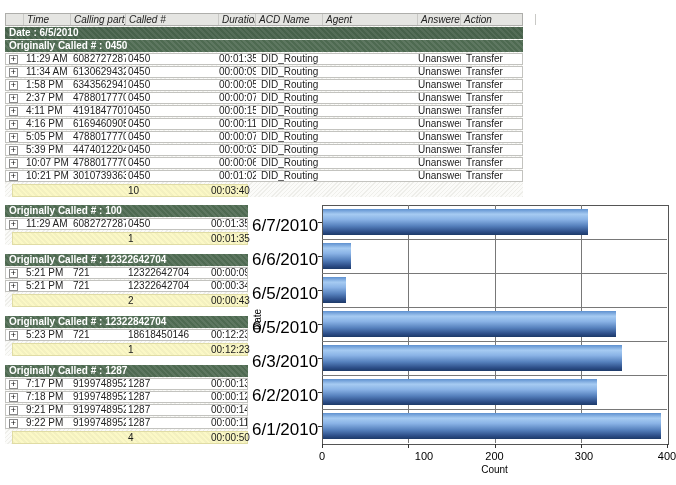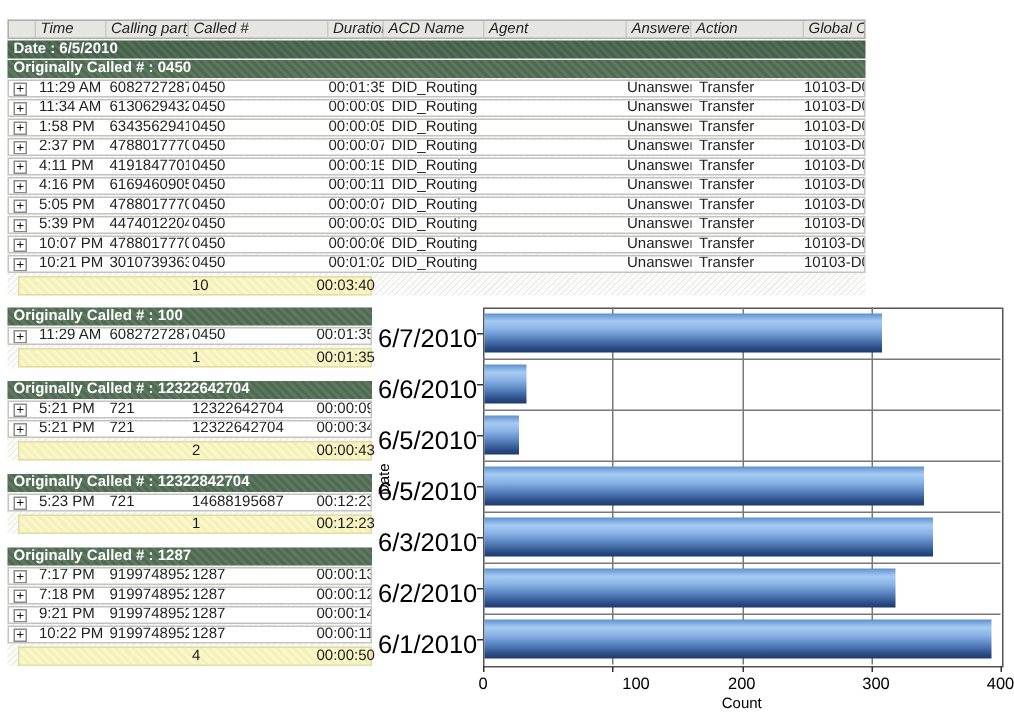--- a/index.html
+++ b/index.html
@@ -2,21 +2,21 @@
 <html><head>
 <meta charset="utf-8">
 <style>
   html,body{margin:0;padding:0}
   body{
     width:676px;height:485px;position:relative;overflow:hidden;background:#fff;
     font-family:"Liberation Sans",sans-serif;font-size:11px;color:#1a1a1a;
   }
   
   .main-table{
-    position:absolute;left:5px;top:13px;width:572px;
+    position:absolute;left:5px;top:13px;width:518px;
     background:repeating-linear-gradient(135deg,#eeeeea 0 1px,#fbfbf9 1px 3px);
   }
   .main-grid{display:grid;grid-template-columns:18px 47px 55px 93px 37px 67px 95px 43px 75px 1fr;}
   .sub-grid{display:grid;grid-template-columns:18px 47px 55px 85px 38px;}
   .header-row{
     height:13px;background:#e5e5e2;border:1px solid #aeaeab;box-sizing:border-box;
     align-items:center;
   }
   .hcell{
     font-style:italic;font-size:10px;color:#222;padding-left:3px;line-height:11px;
@@ -289,21 +289,21 @@
         </div>
       </div>
       <div class="subgroup">
         <div class="bar-row group-bar">Originally Called # : 12322842704</div>
         <div class="row sub-grid">
           <div class="icell">
             <div class="expand"></div>
           </div>
           <div class="cell c-time">5:23 PM</div>
           <div class="cell c-calling">721</div>
-          <div class="cell c-called">14688195687</div>
+          <div class="cell c-called">18618450146</div>
           <div class="cell c-duration">00:12:23</div>
         </div>
         <div class="summary">
           <div class="scell"></div>
           <div class="scell"></div>
           <div class="scell"></div>
           <div class="scell s-count">1</div>
           <div class="scell s-duration">00:12:23</div>
         </div>
       </div>
@@ -333,21 +333,21 @@
           </div>
           <div class="cell c-time">9:21 PM</div>
           <div class="cell c-calling">9199748952</div>
           <div class="cell c-called">1287</div>
           <div class="cell c-duration">00:00:14</div>
         </div>
         <div class="row sub-grid">
           <div class="icell">
             <div class="expand"></div>
           </div>
-          <div class="cell c-time">10:22 PM</div>
+          <div class="cell c-time">9:22 PM</div>
           <div class="cell c-calling">9199748952</div>
           <div class="cell c-called">1287</div>
           <div class="cell c-duration">00:00:11</div>
         </div>
         <div class="summary">
           <div class="scell"></div>
           <div class="scell"></div>
           <div class="scell"></div>
           <div class="scell s-count">4</div>
           <div class="scell s-duration">00:00:50</div>

